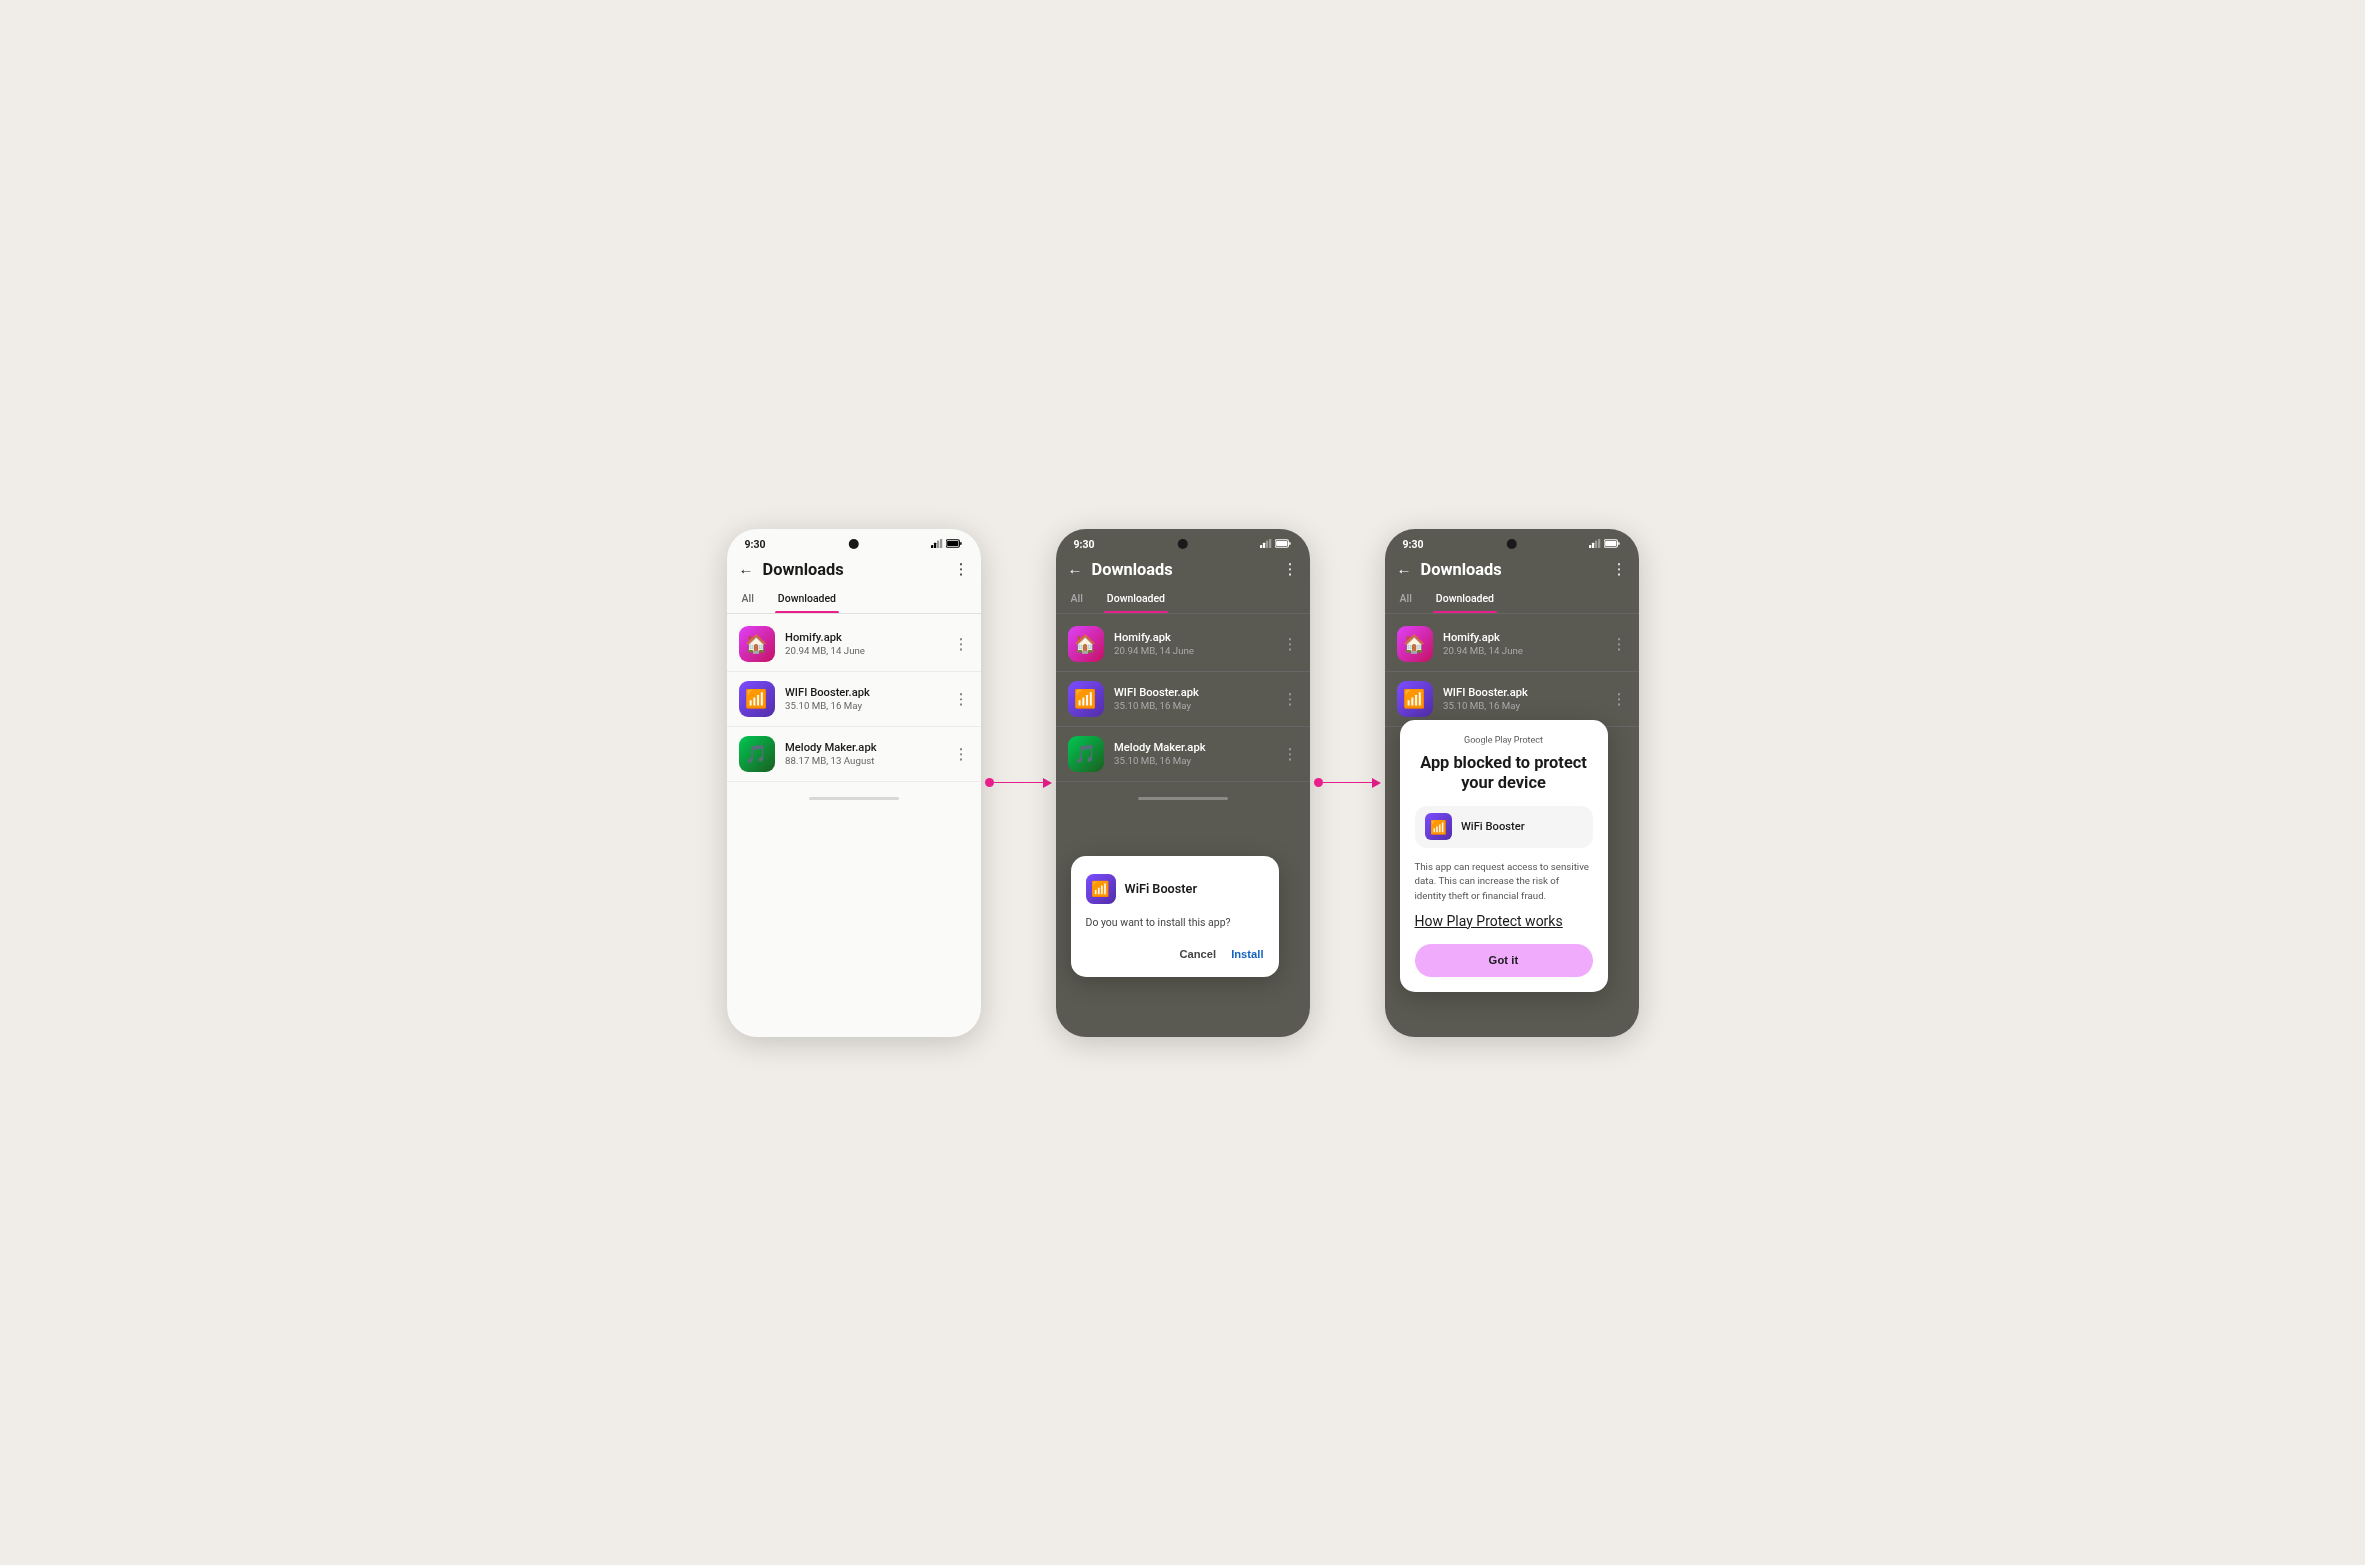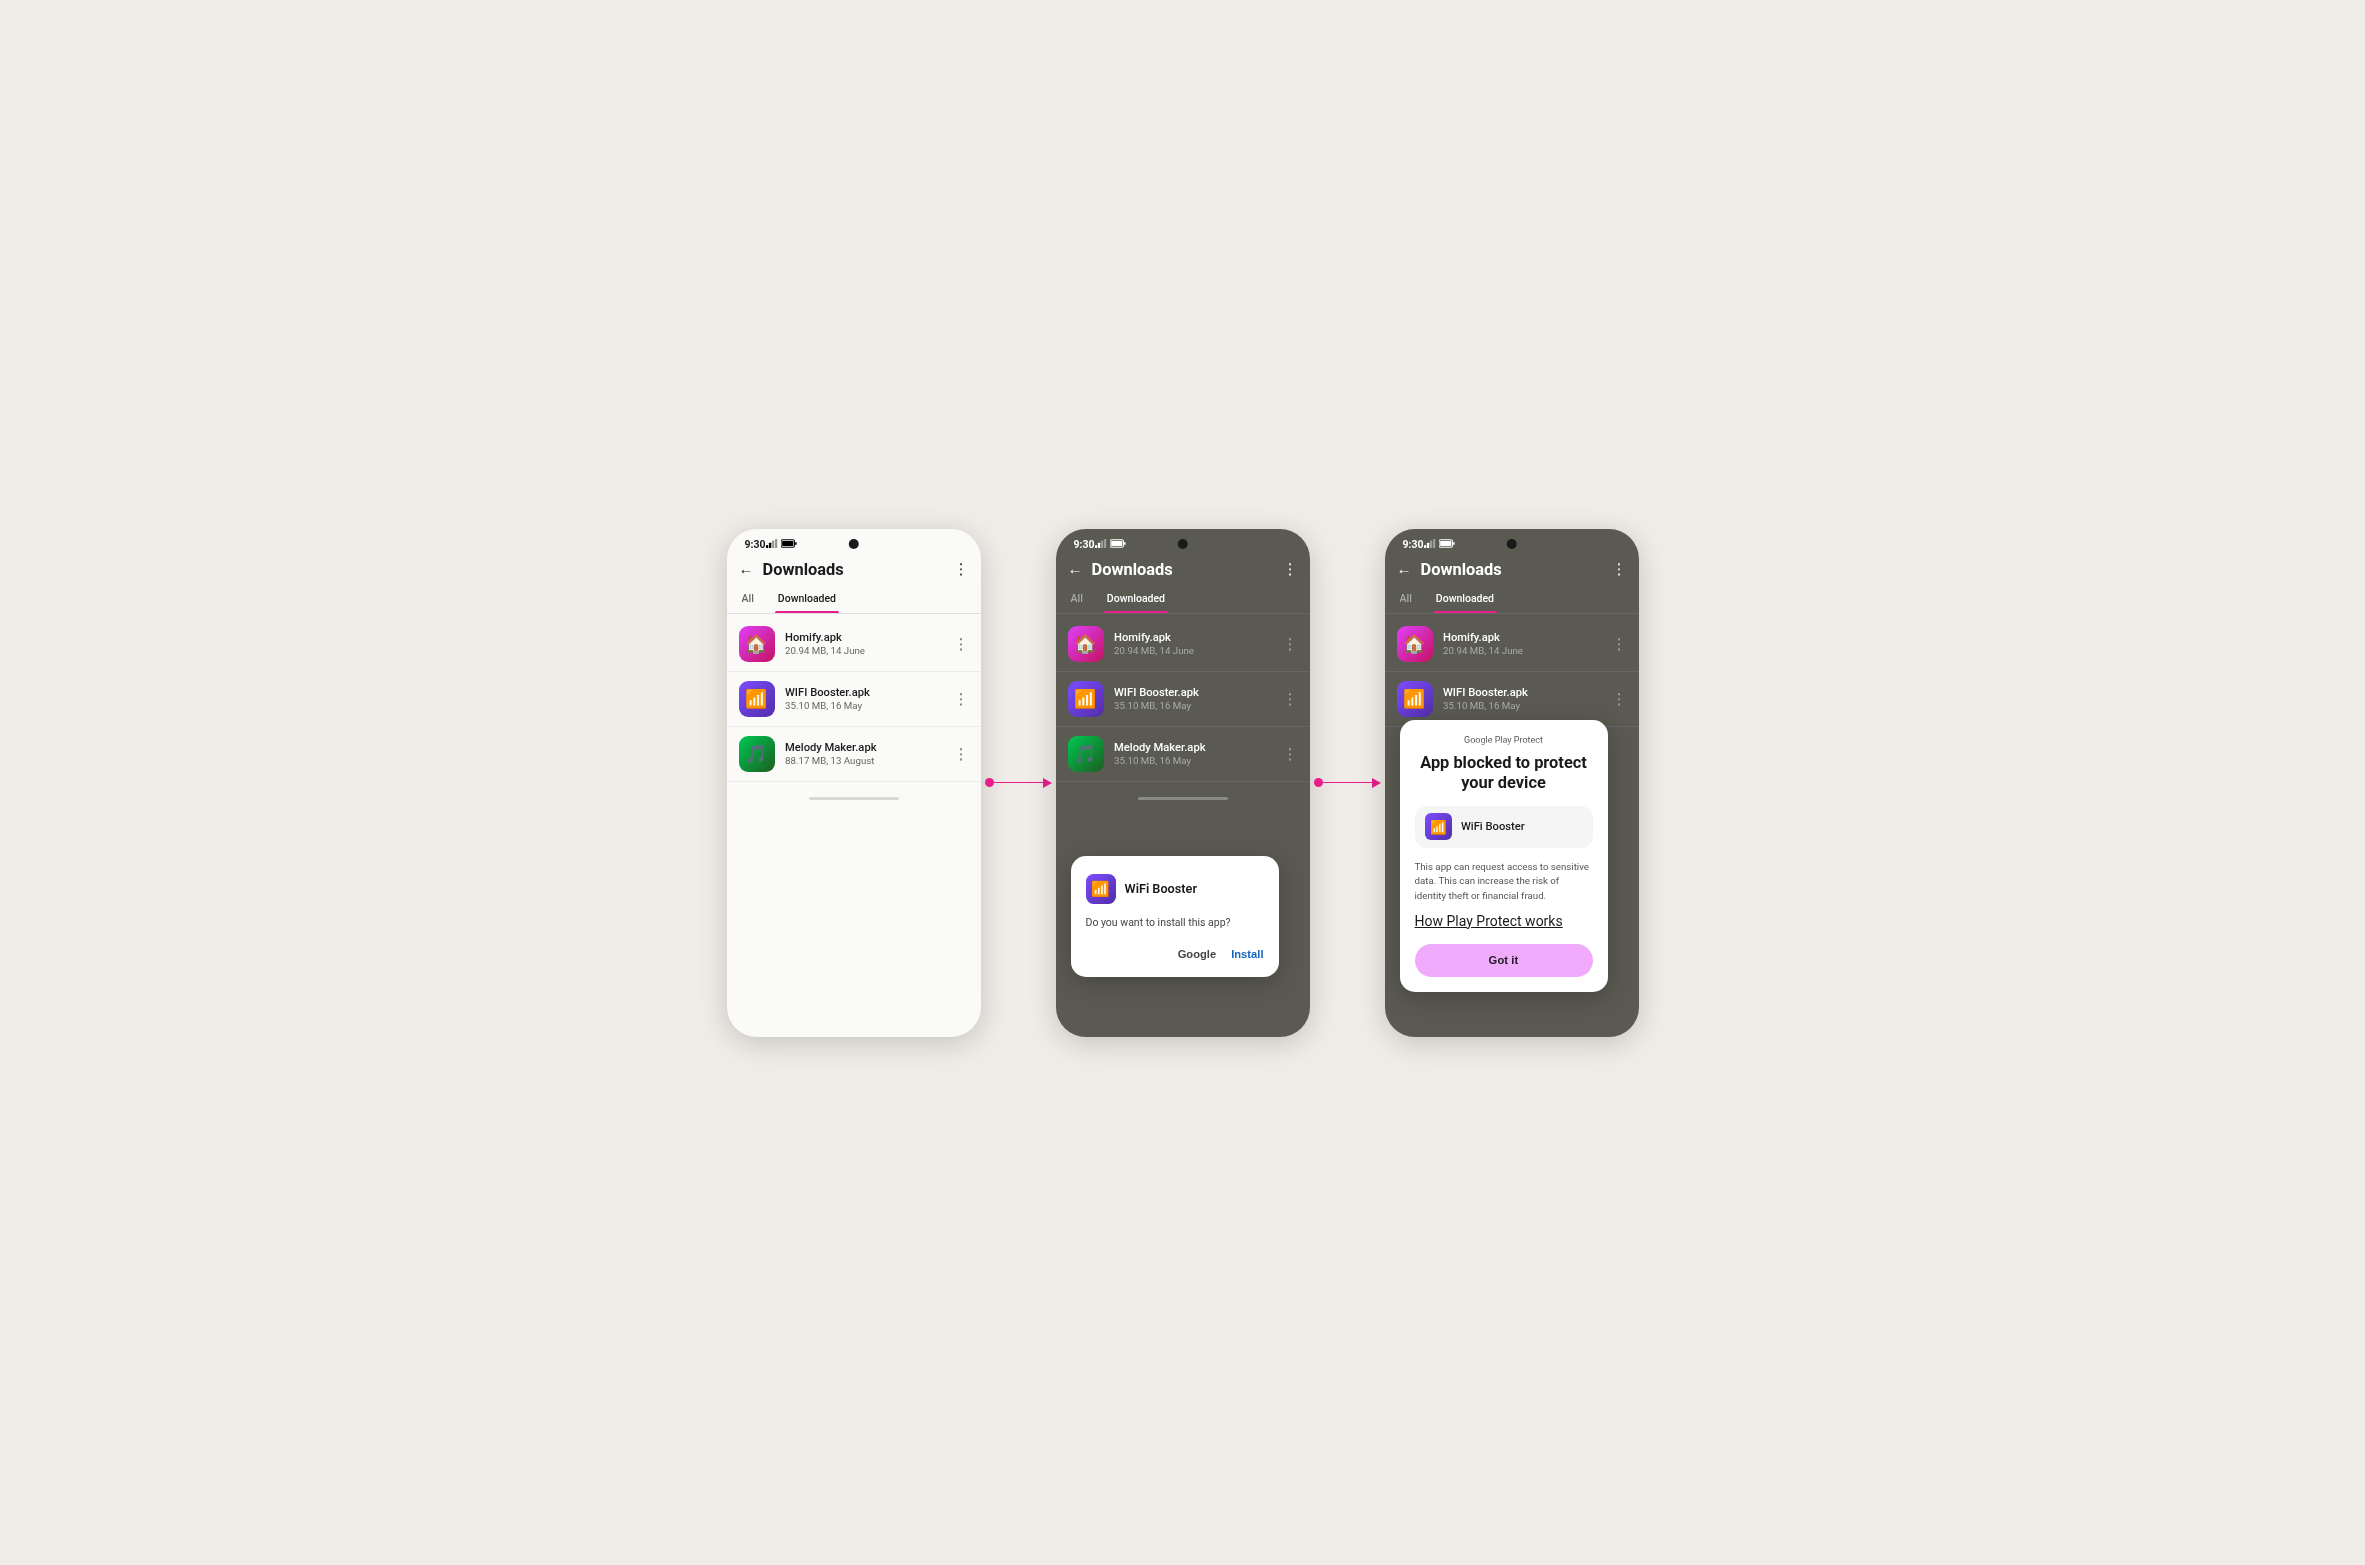--- a/index.html
+++ b/index.html
@@ -36,20 +36,21 @@
     }
 
     .phone.dark-bg {
       background: #5a5a52;
     }
 
     
     .status-bar {
       display: flex;
       align-items: center;
+      justify-content: space-between;
       padding: 9px 18px 3px;
       font-size: 9.7px;
       font-weight: 600;
       position: relative;
     }
 
     .status-bar .time {
       font-size: 10.5px;
       font-weight: 700;
       color: #1a1a1a;
@@ -540,21 +541,21 @@
     </div>
 
     <div class="dialog-overlay">
       <div class="dialog">
         <div class="dialog-app-row">
           <div class="dialog-app-icon">📶</div>
           <span class="dialog-app-name">WiFi Booster</span>
         </div>
         <div class="dialog-question">Do you want to install this app?</div>
         <div class="dialog-actions">
-          <button class="dialog-btn cancel">Google</button>
+          <button class="dialog-btn cancel">Cancel</button>
           <button class="dialog-btn install">Install</button>
         </div>
       </div>
     </div>
 
     <div class="home-indicator"></div>
   </div>
 
   <div class="arrow-wrapper">
     <div class="pink-arrow">

